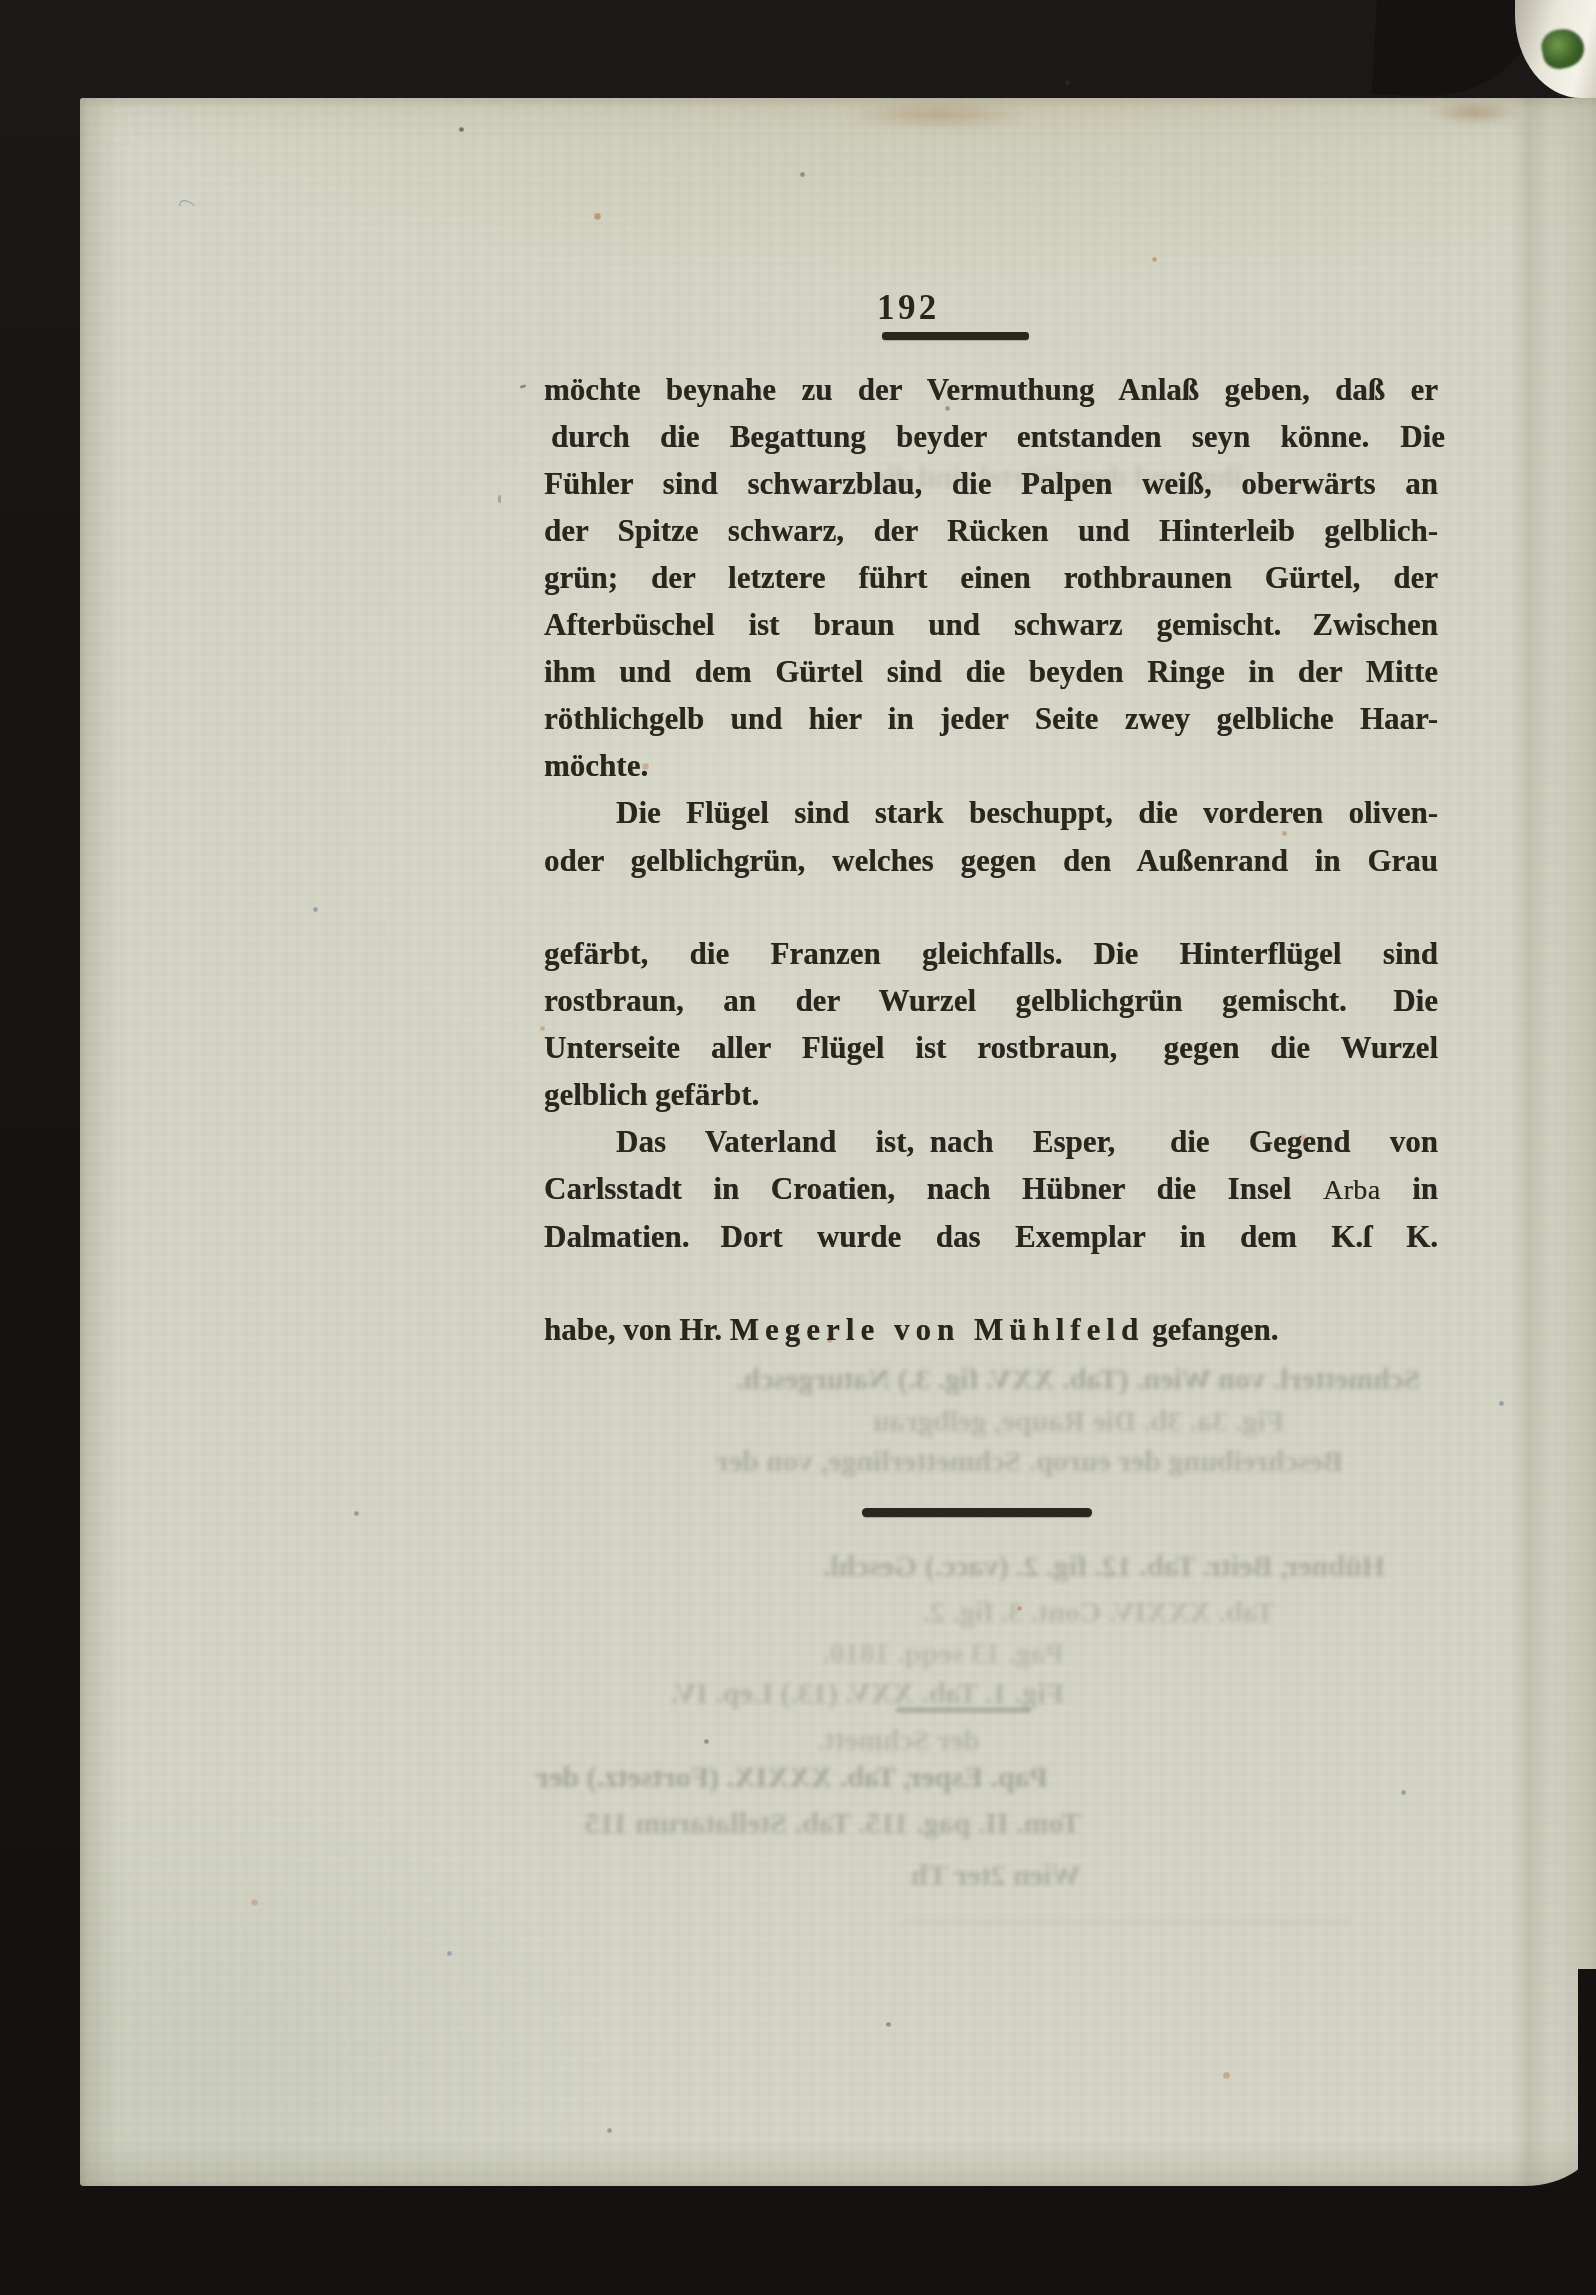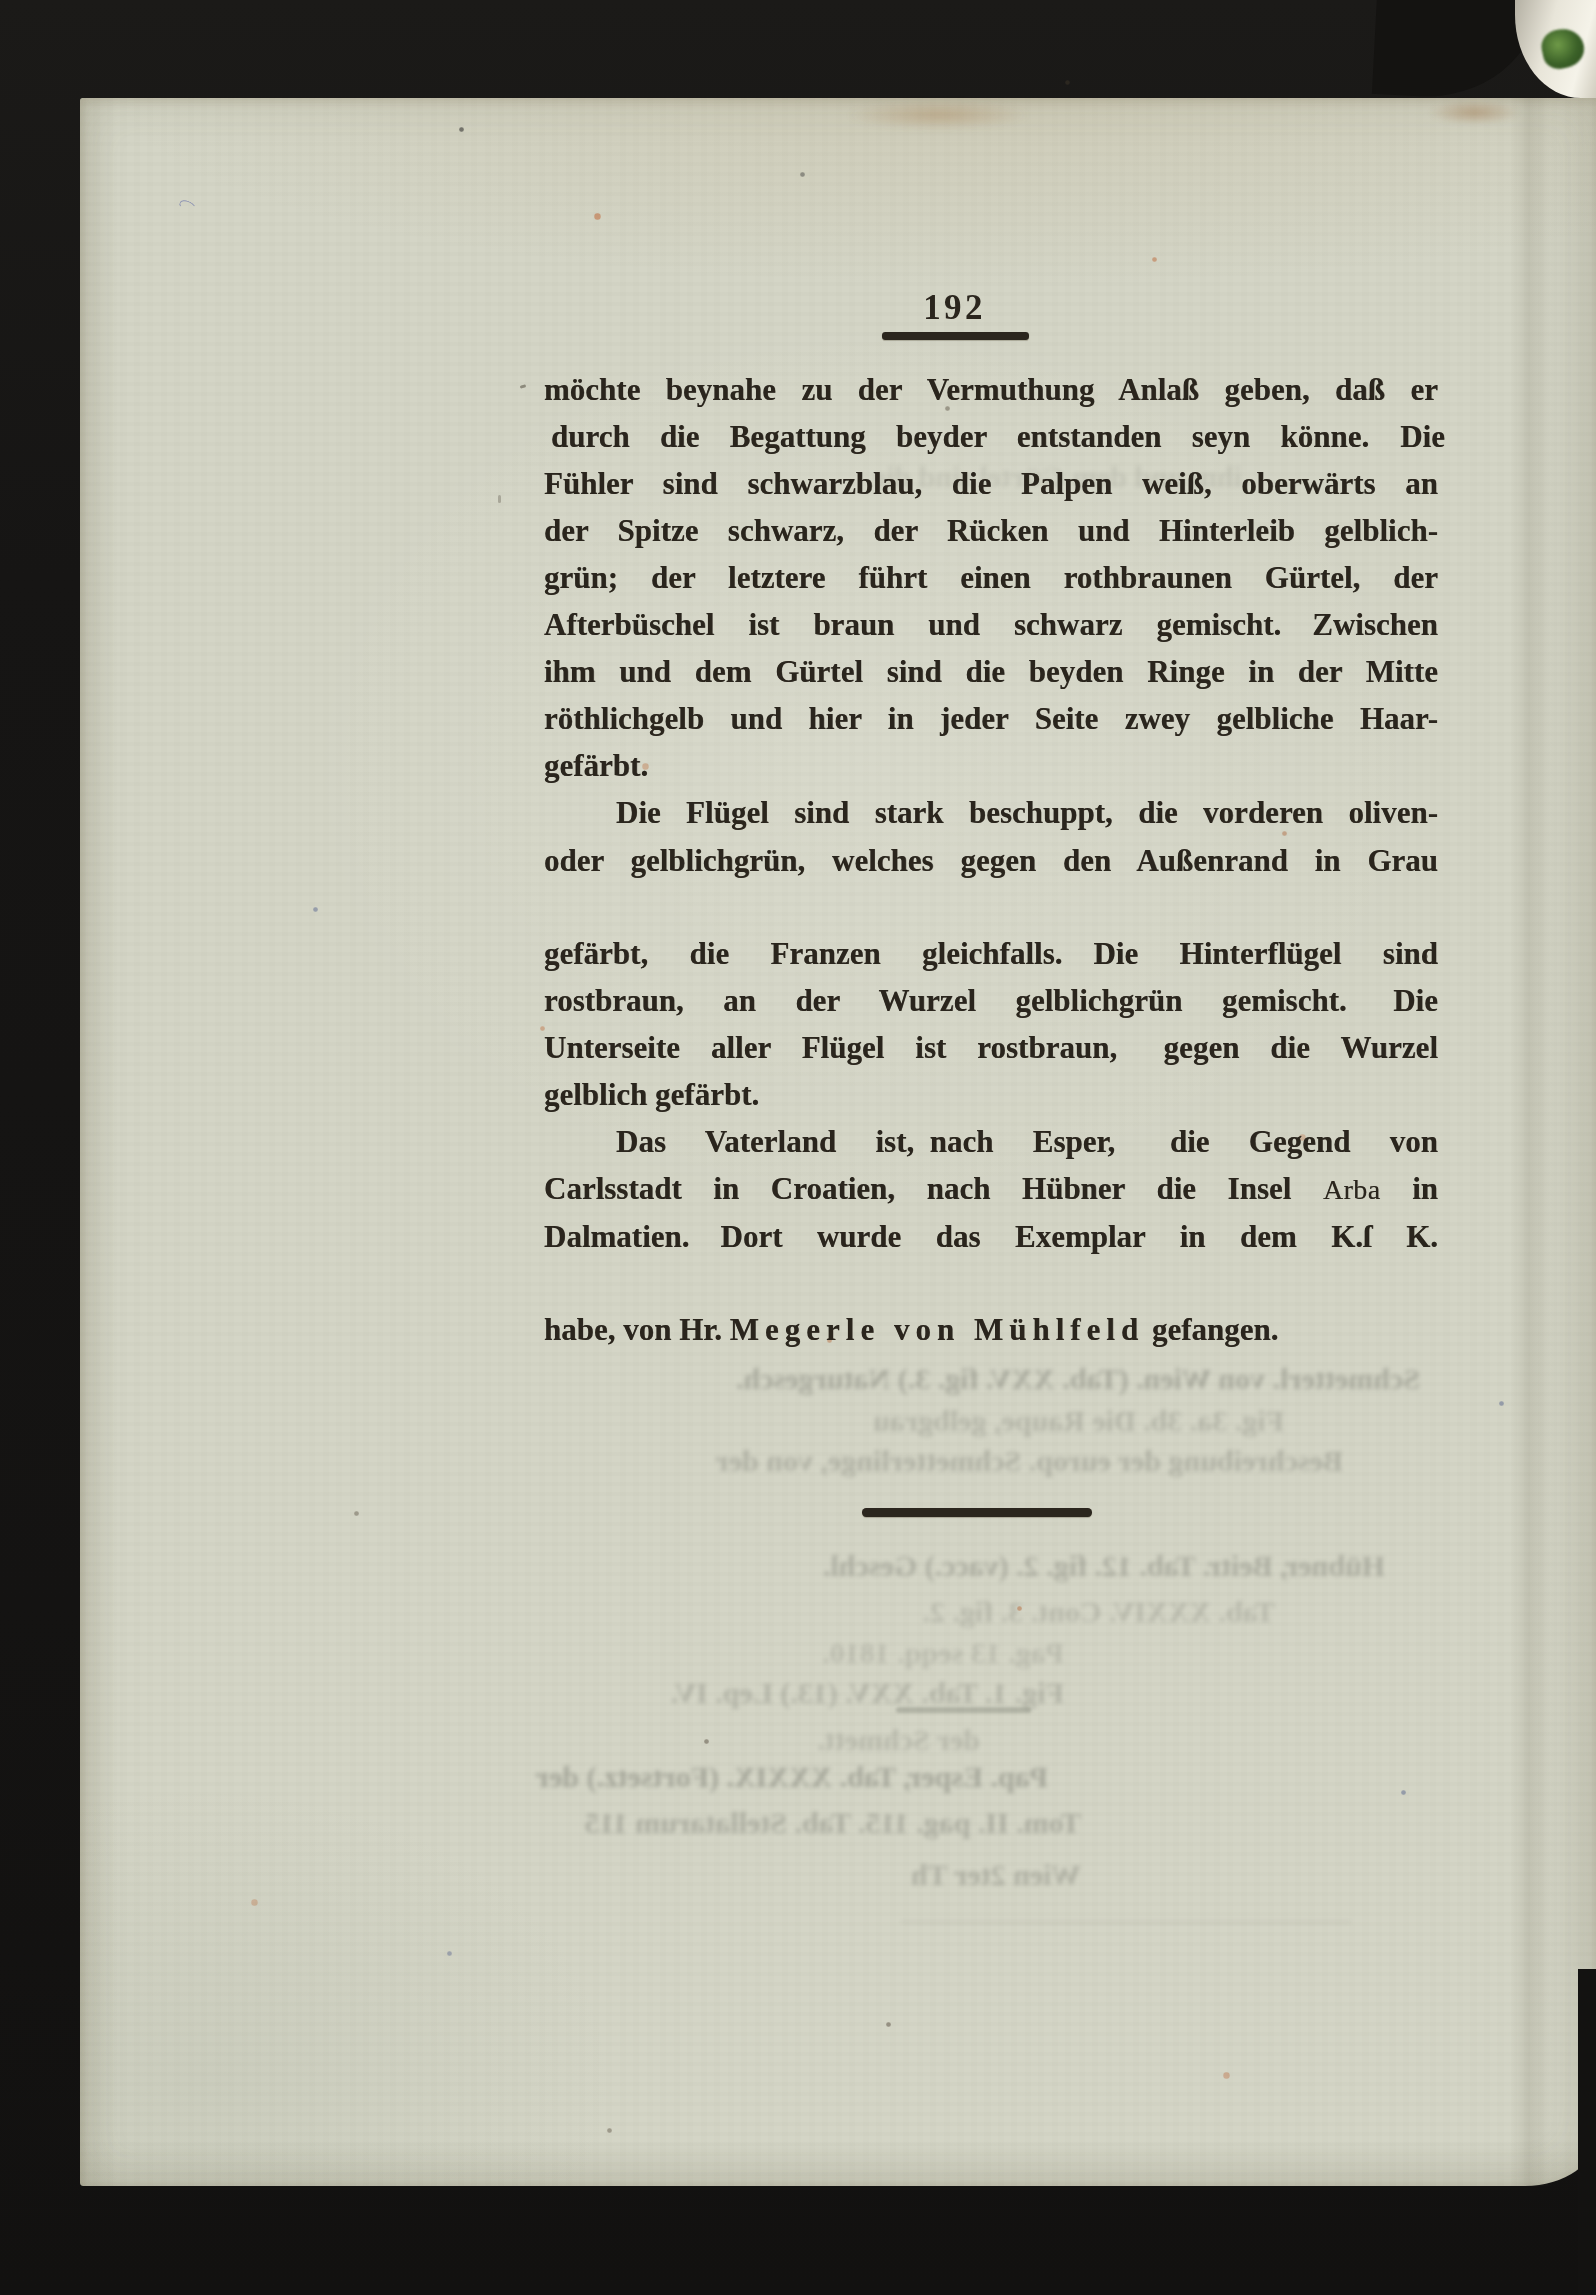--- a/index.html
+++ b/index.html
@@ -35,21 +35,21 @@
   #right-black{position:absolute;left:1578px;top:1969px;width:18.6px;height:327px;background:#131211;}
   
   #page-curl{position:absolute;left:1515px;top:0px;width:82px;height:98px;
     background:linear-gradient(105deg,#b4b0a3 0%, #e8e5d9 40%, #f5f3e9 75%, #cfcbbd 100%);
     border-bottom-left-radius:66px 83px;}
   #green-marble{position:absolute;left:27px;top:29px;width:42px;height:39px;
     background:radial-gradient(circle at 40% 38%, #6f9a48 0%, #3b6128 55%, #2a4a1c 100%);
     border-radius:48% 60% 55% 45%;filter:blur(1px);transform:rotate(-12deg);}
   #cover-flap{position:absolute;left:1375px;top:-24px;width:162px;height:122px;background:#141311;
     border-bottom-right-radius:114px 100px;transform:rotate(3deg);}
-  #page-header{position:absolute;left:877px;top:286px;width:155px;height:44px;text-align:center;}
+  #page-header{position:absolute;left:877px;top:286px;width:155px;height:44px;}
   #page-number{font-size:35px;line-height:44px;font-weight:700;letter-spacing:3.4px;color:#2a251d;}
   #header-rule{position:absolute;left:882px;top:332px;width:147px;height:7.6px;background:#2b261e;border-radius:3.4px;
     box-shadow:0 0.8px 0.8px rgba(80,70,50,0.4);}
   #body-text{position:absolute;left:544px;top:367px;width:894px;height:1031px;z-index:3;}
   .text-line{
     position:absolute;left:0;width:100%;height:47px;line-height:46px;
     font-size:31px;font-weight:700;color:#2a251d;
     text-shadow:0.3px 0 0 rgba(42,37,29,0.55);
   }
   .text-line.j{text-align:justify;}
@@ -138,21 +138,21 @@
 
   <div id="body-text">
       <div class="text-line j" style="top: 0px;"><span>möchte beynahe zu der Vermuthung Anlaß geben, daß er</span></div>
       <div class="text-line j" style="top: 47px; margin-left: 7px;"><span>durch die Begattung beyder entstanden seyn könne. Die</span></div>
       <div class="text-line j" style="top: 94px;"><span>Fühler sind schwarzblau, die Palpen weiß, oberwärts an</span></div>
       <div class="text-line j" style="top: 141px;"><span>der Spitze schwarz, der Rücken und Hinterleib gelblich-</span></div>
       <div class="text-line j" style="top: 188px;"><span>grün; der letztere führt einen rothbraunen Gürtel, der</span></div>
       <div class="text-line j" style="top: 235px;"><span>Afterbüschel ist braun und schwarz gemischt. Zwischen</span></div>
       <div class="text-line j" style="top: 282px;"><span>ihm und dem Gürtel sind die beyden Ringe in der Mitte</span></div>
       <div class="text-line j" style="top: 329px;"><span>röthlichgelb und hier in jeder Seite zwey gelbliche Haar-</span></div>
-      <div class="text-line" style="top: 376px;"><span>gefärbt.</span></div>
+      <div class="text-line" style="top: 376px;"><span>möchte.</span></div>
       <div class="text-line j ind" style="top: 423px;"><span>Die Flügel sind stark beschuppt, die vorderen oliven-</span></div>
       <div class="text-line j" style="top: 471px;"><span>oder gelblichgrün, welches gegen den Außenrand in Grau</span></div>
       <div class="text-line j" style="top: 564px;"><span>gefärbt, die Franzen gleichfalls. Die Hinterflügel sind</span></div>
       <div class="text-line j" style="top: 611px;"><span>rostbraun, an der Wurzel gelblichgrün gemischt.  Die</span></div>
       <div class="text-line j" style="top: 658px;"><span>Unterseite aller Flügel ist rostbraun,  gegen die Wurzel</span></div>
       <div class="text-line" style="top: 705px;"><span>gelblich gefärbt.</span></div>
       <div class="text-line j" style="top: 799px;"><span>Carlsstadt in Croatien, nach Hübner die Insel </span><span class="seg-antiqua">Arba</span><span> in</span></div>
       <div class="text-line j ind" style="top: 752px;"><span>Das Vaterland ist, nach Esper,  die Gegend von</span></div>
       <div class="text-line j" style="top: 847px;"><span>Dalmatien. Dort wurde das Exemplar in dem K.ſ K.</span></div>
       <div class="text-line" style="top: 940px;"><span>habe, von Hr. </span><span class="seg-spaced">Megerle von Mühlfeld</span><span> gefangen.</span></div>

